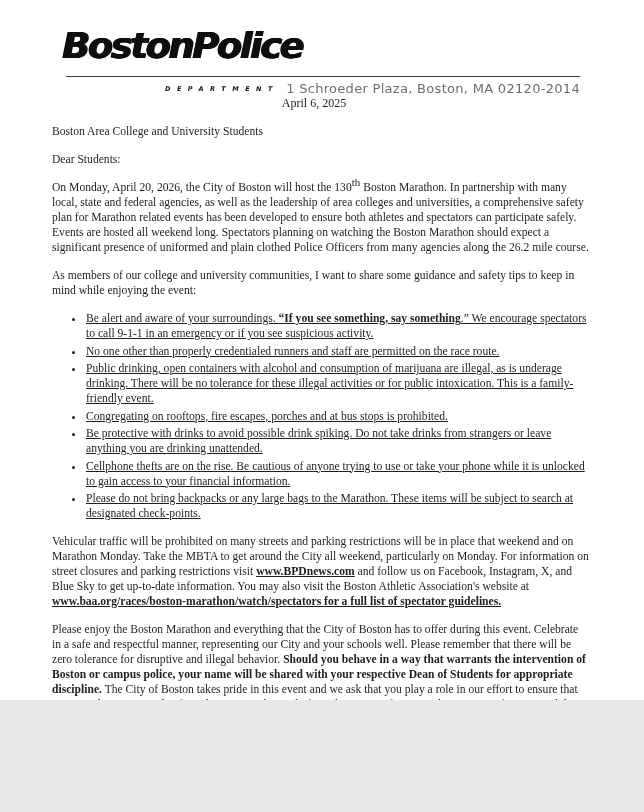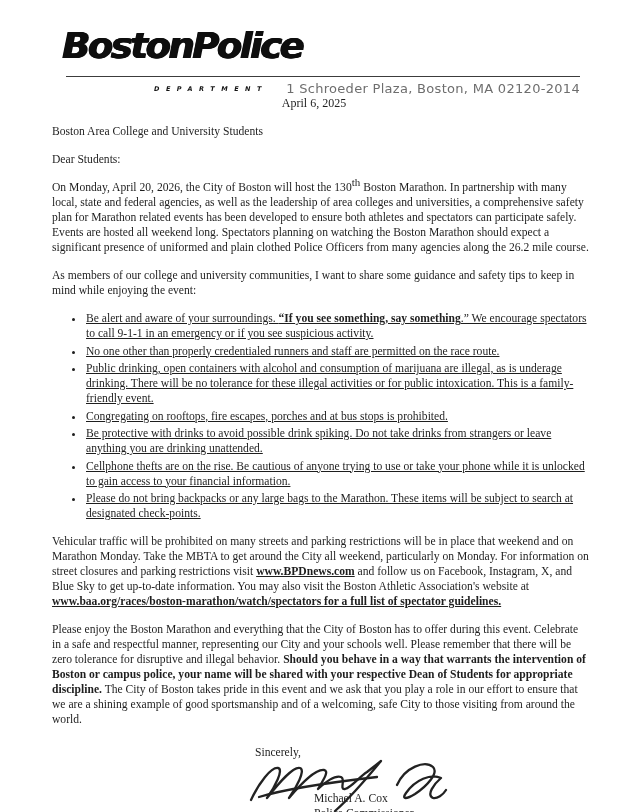--- a/index.html
+++ b/index.html
@@ -1,18 +1,18 @@
 <!DOCTYPE html>
 <html><head>
 <meta charset="utf-8">
 <style>
   html,body { margin:0; padding:0; background:#e8e8e8; }
   .page {
     position:relative;
-    width:644px; height:812px;
+    width:644px; height:700px;
     margin:0 auto;
     background:#ffffff;
     font-family:"Liberation Serif","DejaVu Serif",serif;
     font-size:11.6px;
     line-height:15px;
     color:#1e1e1e;
     overflow:hidden;
   }
 
   
@@ -26,21 +26,21 @@
     color:#0e0e0e;
     text-shadow:0.9px 0 0 #0e0e0e, -0.4px 0 0 #0e0e0e;
     transform:scaleY(0.98);
     white-space:nowrap;
   }
   .head-rule {
     position:absolute; left:66px; right:64px; top:76px;
     border-top:1.7px solid #3c3c3c;
   }
   .dept {
-    position:absolute; left:154px; top:82px;
+    position:absolute; left:165px; top:82px;
     font-family:"DejaVu Sans","Liberation Sans",sans-serif;
     font-weight:bold; font-style:italic;
     font-size:6.5px; letter-spacing:6.5px;
     color:#141414; white-space:nowrap;
   }
   .address {
     position:absolute; right:64px; top:81px;
     font-family:"DejaVu Sans","Liberation Sans",sans-serif;
     font-size:13px; letter-spacing:0.3px;
     color:#6e6e6e; white-space:nowrap;

